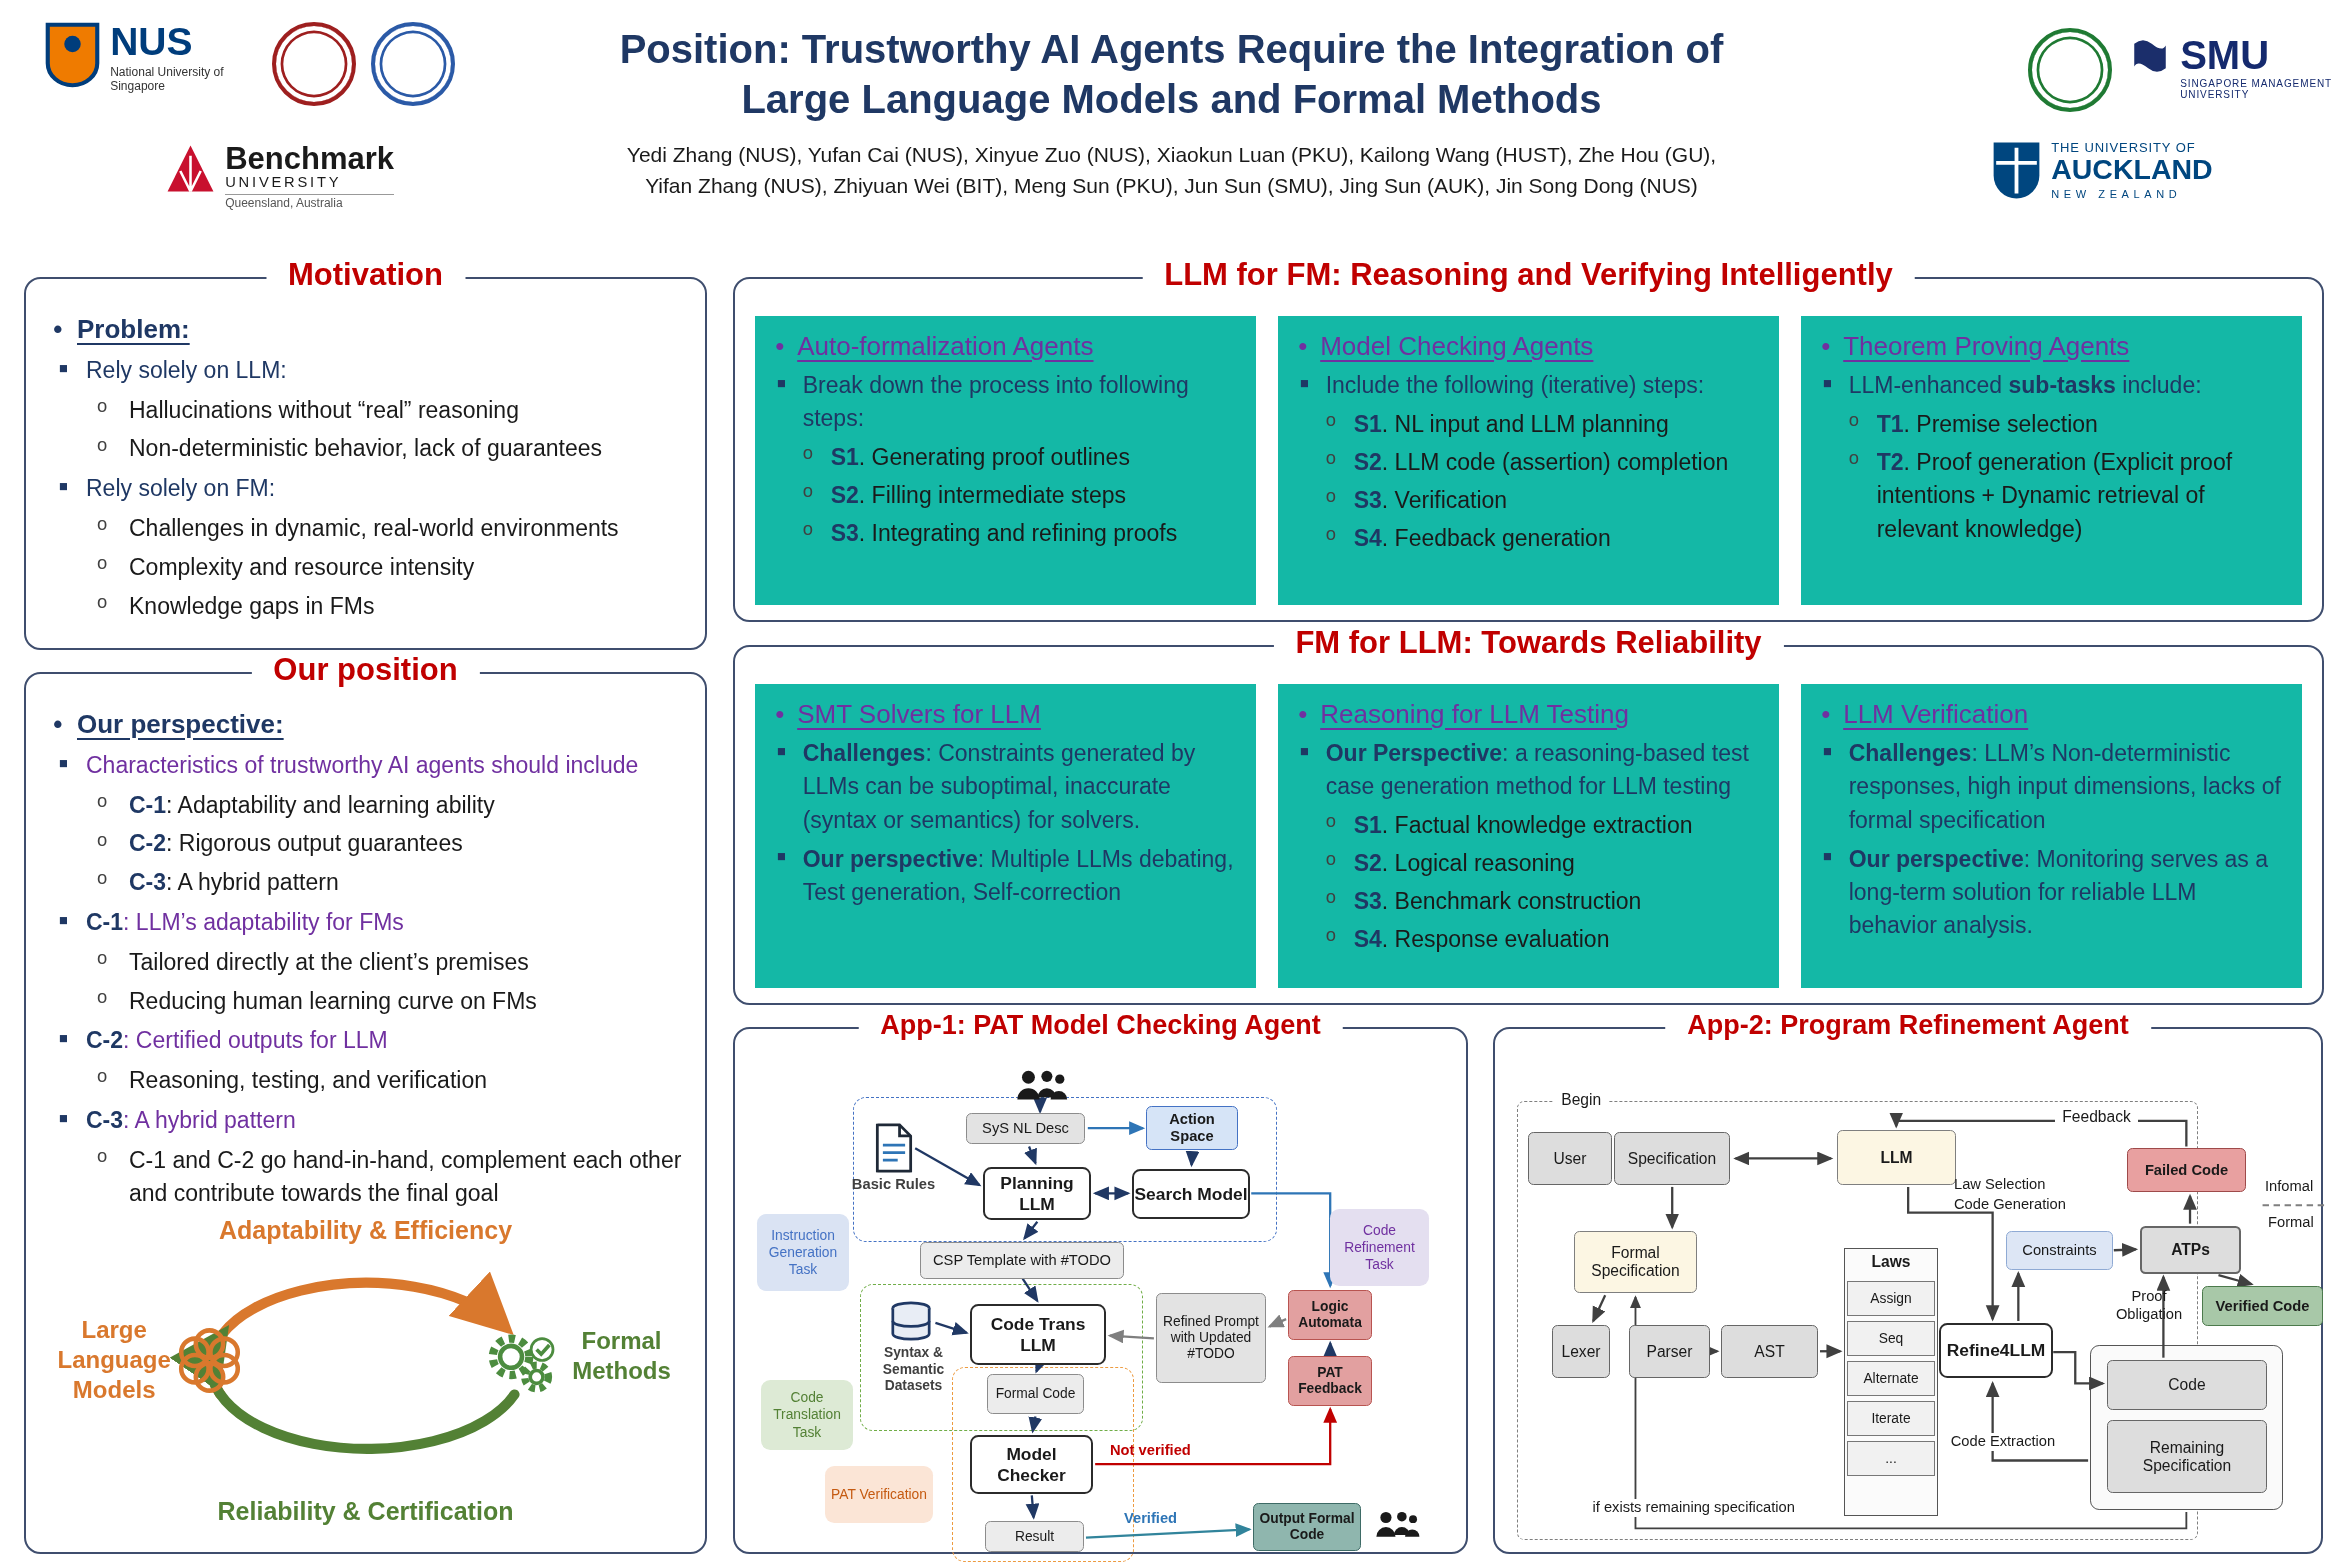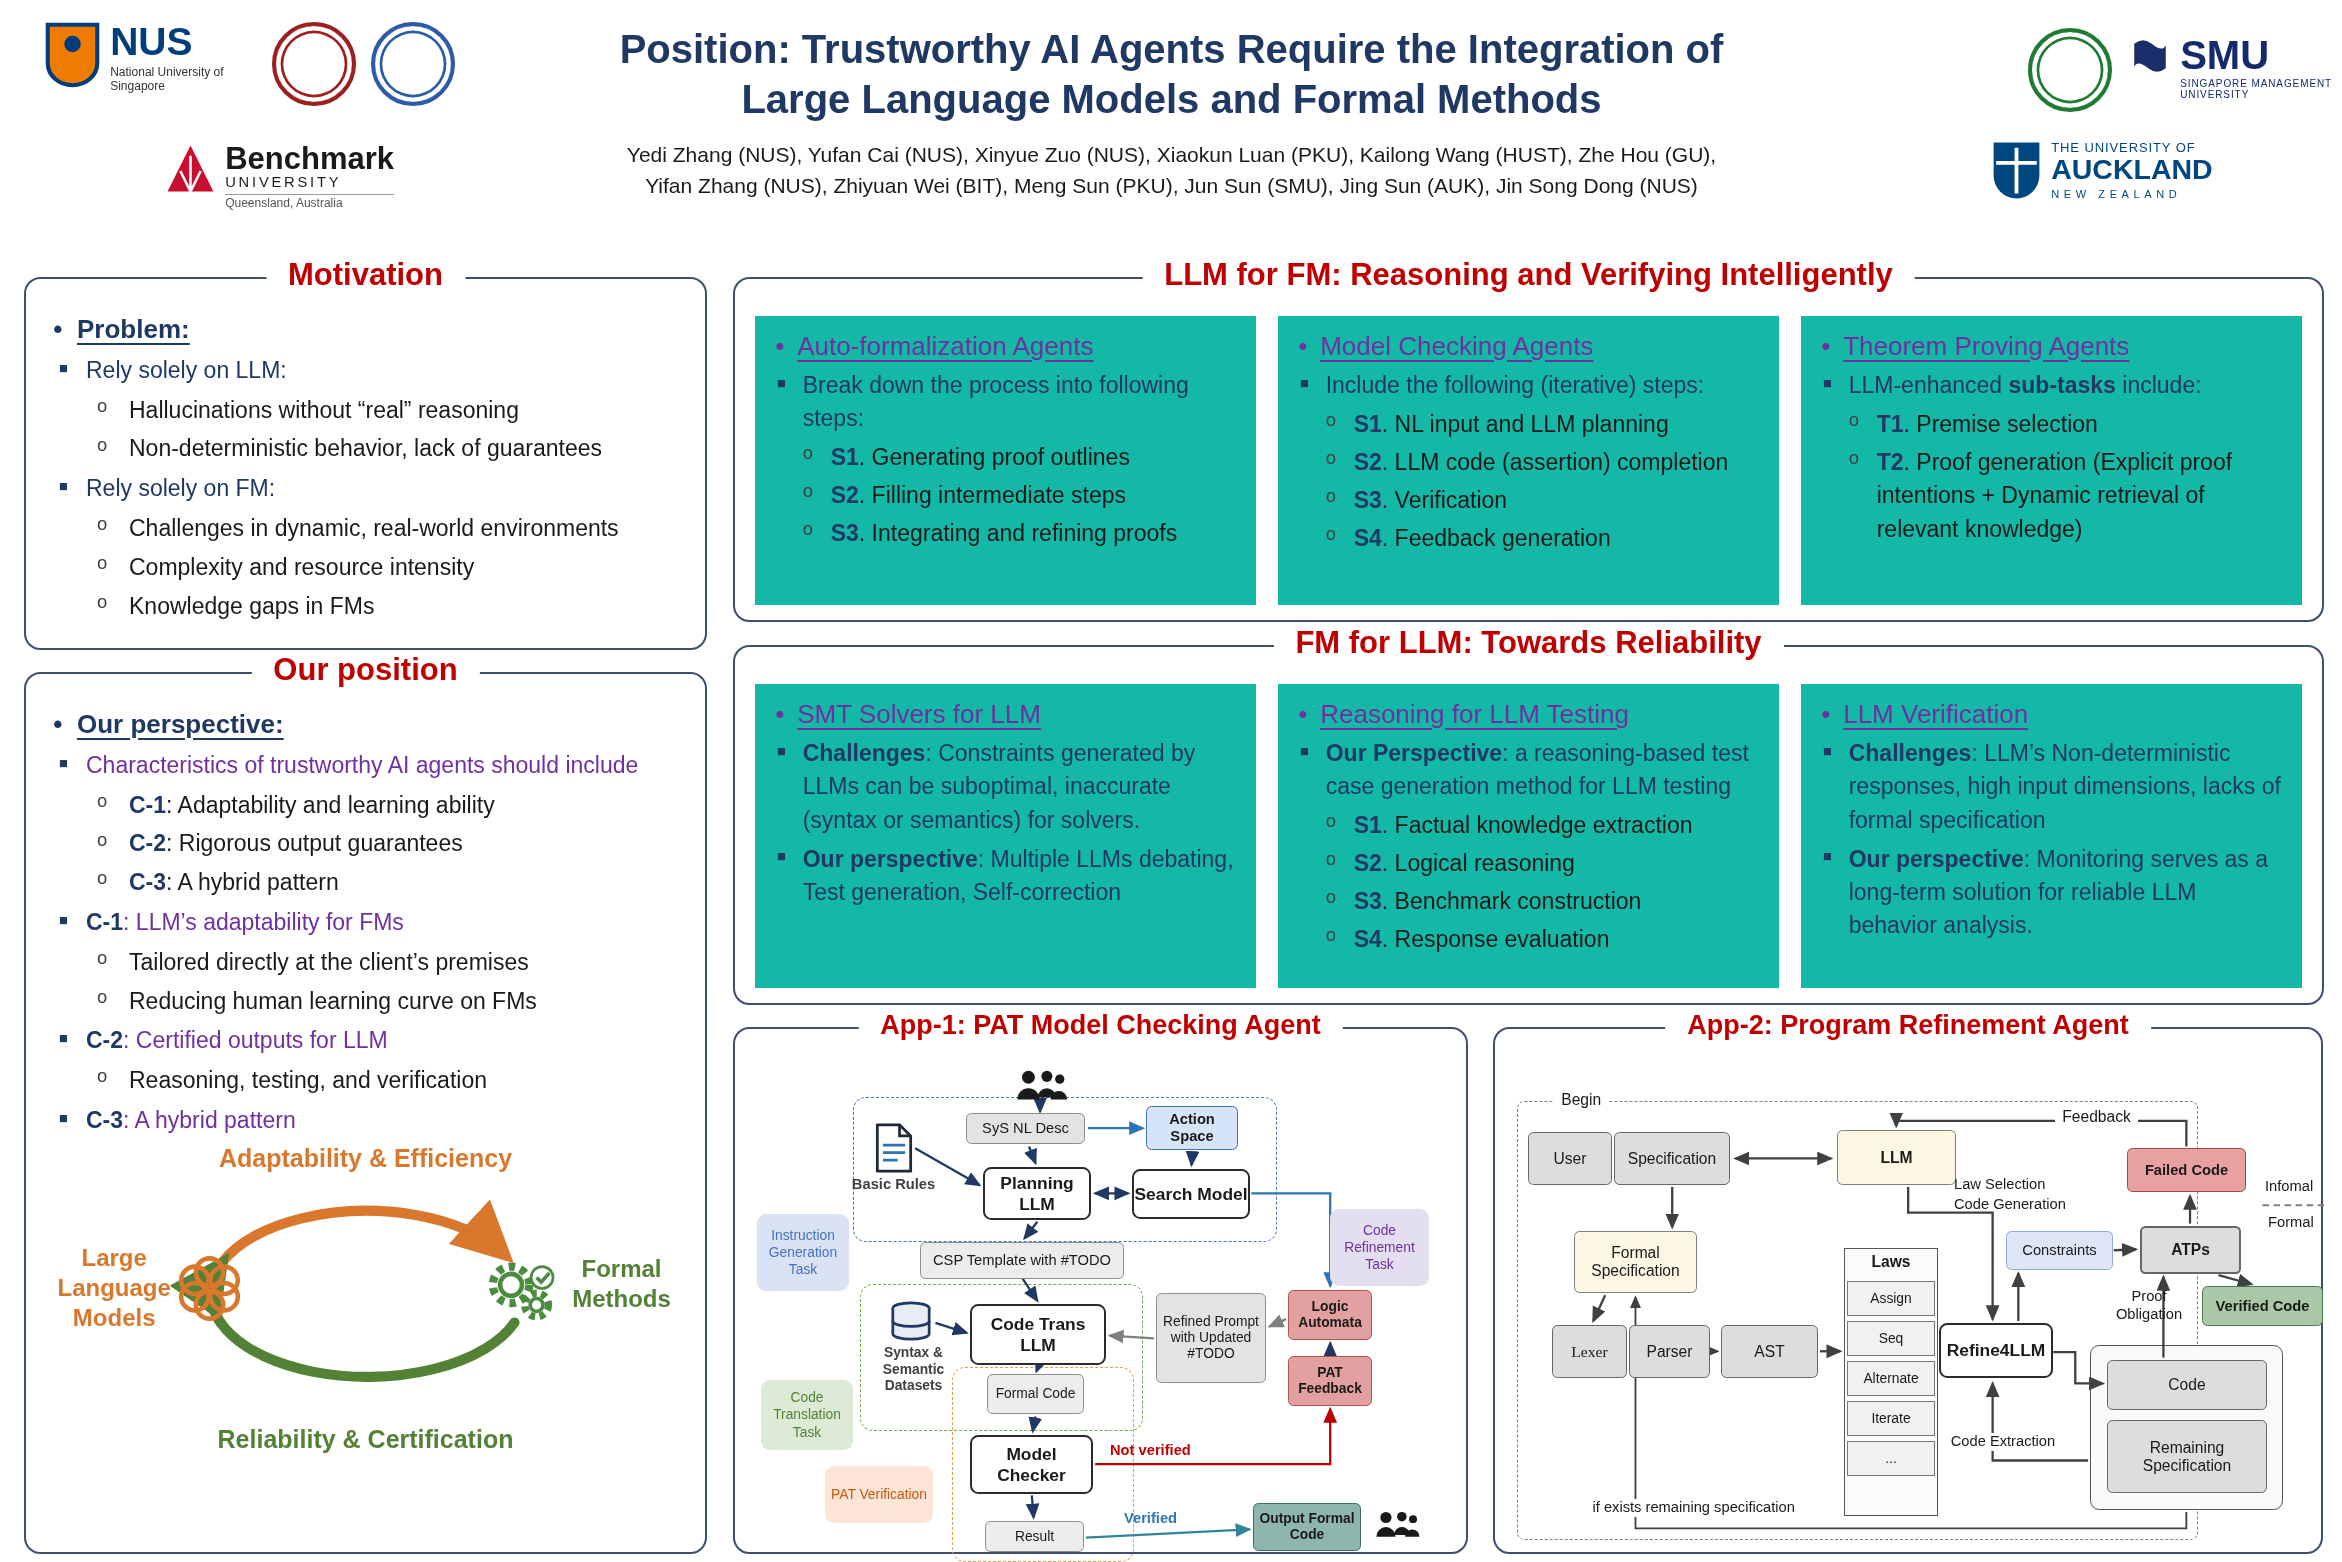--- a/index.html
+++ b/index.html
@@ -185,20 +185,21 @@
       <div class="l3"><b class="pfx">C-3</b><span>: A hybrid pattern</span></div>
 
       <div class="l2"><b class="pfx">C-1</b><span class="purple">: LLM’s adaptability for FMs</span></div>
       <div class="l3"><span>Tailored directly at the client’s premises</span></div>
       <div class="l3"><span>Reducing human learning curve on FMs</span></div>
 
       <div class="l2"><b class="pfx">C-2</b><span class="purple">: Certified outputs for LLM</span></div>
       <div class="l3"><span>Reasoning, testing, and verification</span></div>
 
       <div class="l2"><b class="pfx">C-3</b><span class="purple">: A hybrid pattern</span></div>
+      <div class="l3"><span>C-1 and C-2 go hand-in-hand, complement each other and contribute towards the final goal</span></div>
 
       <div class="cycle">
         <div class="cyc-top">Adaptability &amp; Efficiency</div>
         <svg class="cyc-svg" width="533" height="230" viewBox="0 0 580 250">
           <defs>
             <marker id="cm-o" markerWidth="6" markerHeight="6" refX="4.5" refY="3" orient="auto">
                 <path d="M0,0 L6,3 L0,6 z" fill="#D9782D"></path>
               </marker>
             <marker id="cm-g" markerWidth="6" markerHeight="6" refX="4.5" refY="3" orient="auto">
                 <path d="M0,0 L6,3 L0,6 z" fill="#538135"></path>
@@ -442,21 +443,21 @@
         <div class="laws-cell">Alternate</div>
         <div class="laws-cell">Iterate</div>
         <div class="laws-cell">...</div>
       </div>
 
       <div class="node n-lav" style="left:511px; top:202px; width:107px; height:39px;">Constraints</div>
       <div class="node n-gray2" style="left:645px; top:197px; width:101px; height:48px; font-weight:bold; border-width:2.3px;">ATPs</div>
       <div class="node n-green2" style="left:707px; top:257px; width:121px; height:40px;">Verified Code</div>
       <div class="lbl small-lbl" style="left:610px; top:259px; width:88px; text-align:center;">Proof Obligation</div>
 
-      <div class="node n-gray2" style="left:57px; top:296px; width:75px; height:53px;font-family:Liberation Serif, serif;">Lexer</div>
+      <div class="node n-gray2" style="left:57px; top:296px; width:58px; height:53px;">Lexer</div>
       <div class="node n-gray2" style="left:134px; top:296px; width:81px; height:53px;">Parser</div>
       <div class="node n-gray2" style="left:226px; top:296px; width:97px; height:53px;">AST</div>
       <div class="node n-bold" style="left:444px; top:294px; width:114px; height:55px;">Refine4LLM</div>
 
       <div class="dash" style="left:595px; top:316px; width:193px; height:165px; border:1.8px solid #555; border-radius:9.2px; background:#FAFAFA;"></div>
       <div class="node n-gray2" style="left:612px; top:331px; width:160px; height:50px;">Code</div>
       <div class="node n-gray2" style="left:612px; top:391px; width:160px; height:73px;">Remaining Specification</div>
 
       <div class="lbl small-lbl" style="left:452px; top:404px; background:#fff; padding:0 3.7px;">Code Extraction</div>
       <div class="lbl small-lbl" style="left:92px; top:470px; background:#fff; padding:0 5.5px;">if exists remaining specification</div>

